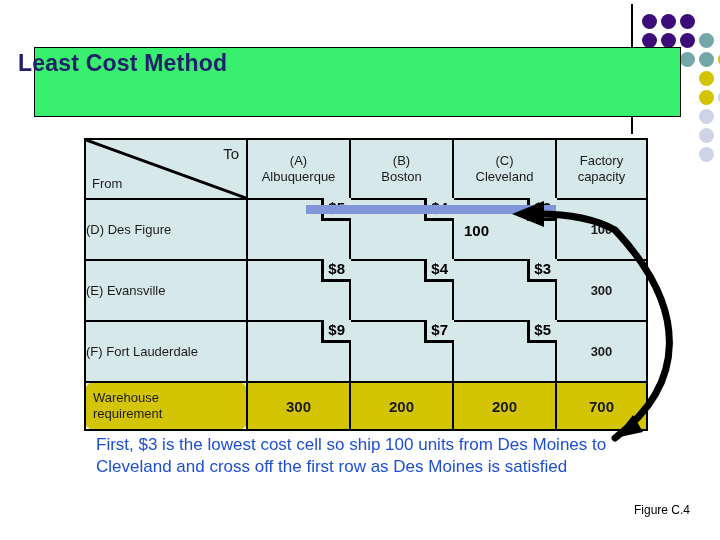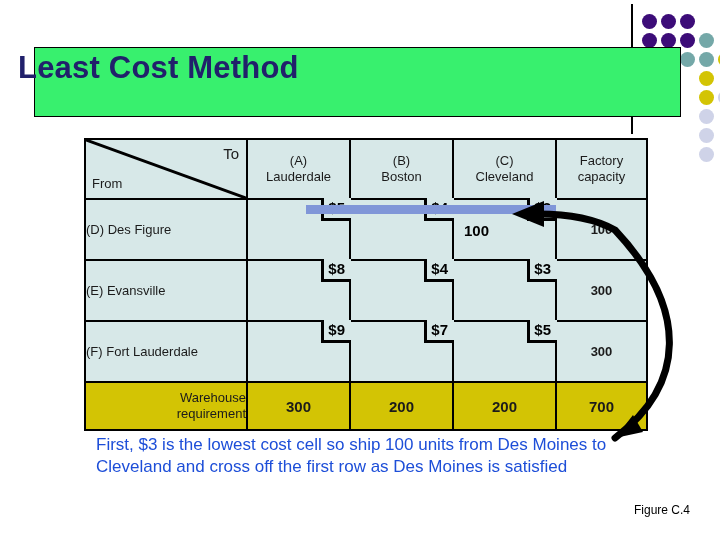--- a/index.html
+++ b/index.html
@@ -8,21 +8,21 @@
 
   
   #deco{position:absolute;left:612px;top:0;width:108px;height:140px;}
   #deco .vline{position:absolute;left:19px;top:4px;width:2px;height:130px;background:#000;}
   #deco .dot{position:absolute;width:15px;height:15px;border-radius:50%;}
 
   
   #title-band{position:absolute;left:34px;top:47px;width:647px;height:70px;
               background:#38f06e;border:1px solid #000;box-sizing:border-box;}
   #title-text{position:absolute;left:18px;top:50px;width:620px;
-              font-size:31px;font-weight:bold;color:#21206b;letter-spacing:.2px;}
+              font-size:23px;font-weight:bold;color:#21206b;letter-spacing:.2px;}
 
   
   #table-wrap{position:absolute;left:84px;top:138px;width:552px;height:280px;}
   table.tm{border-collapse:collapse;width:552px;height:280px;table-layout:fixed;}
   table.tm td{border:2px solid #000;background:#d7e8e8;vertical-align:middle;
               font-size:13px;color:#1b1b1b;padding:0;position:relative;}
   .c-label{width:160px;}
   .c-dest{width:101px;}
   .c-cap{width:89px;}
 
@@ -44,21 +44,21 @@
            background:#d7e8e8;padding:1px 6px 2px 4px;
            font-size:15px;font-weight:bold;color:#000;line-height:1.15;}
   .alloc{position:absolute;left:10px;top:22px;font-size:15px;font-weight:bold;color:#000;}
   td.capval{text-align:center;font-size:15px;font-weight:bold;}
   td.pink{background:#f3d9f5;}
   td.pink .costbox{background:#d7e8e8;}
 
   
   tr.req td{height:46px;background:#d3c404;text-align:center;
             font-size:15px;font-weight:bold;}
-  tr.req td.reqlabel{text-align:right;padding-left:24px;font-size:13px;font-weight:normal;line-height:1.25;}
+  tr.req td.reqlabel{text-align:left;padding-left:7px;font-size:13px;font-weight:normal;line-height:1.25;border-radius:9px;}
 
   
   #strike{position:absolute;left:306px;top:205px;width:250px;height:9px;
           background:#8096d8;}
 
   
   #arrow{position:absolute;left:440px;top:200px;width:280px;height:260px;
          pointer-events:none;}
 
   
@@ -103,21 +103,21 @@
         <tr class="hdr">
       <td class="c-label hdr-corner">
         <svg viewBox="0 0 160 58" preserveAspectRatio="none">
           <line x1="0" y1="0" x2="160" y2="58" stroke="#000" stroke-width="3"></line>
         </svg>
         <span class="to">To</span>
         <span class="from">From</span>
       </td>
       <td class="c-dest">
         <div>(A)</div>
-        <div>Lauderdale</div>
+        <div>Albuquerque</div>
       </td>
       <td class="c-dest">
         <div>(B)</div>
         <div>Boston</div>
       </td>
       <td class="c-dest">
         <div>(C)</div>
         <div>Cleveland</div>
       </td>
       <td class="c-cap yellow hdr-cap">

